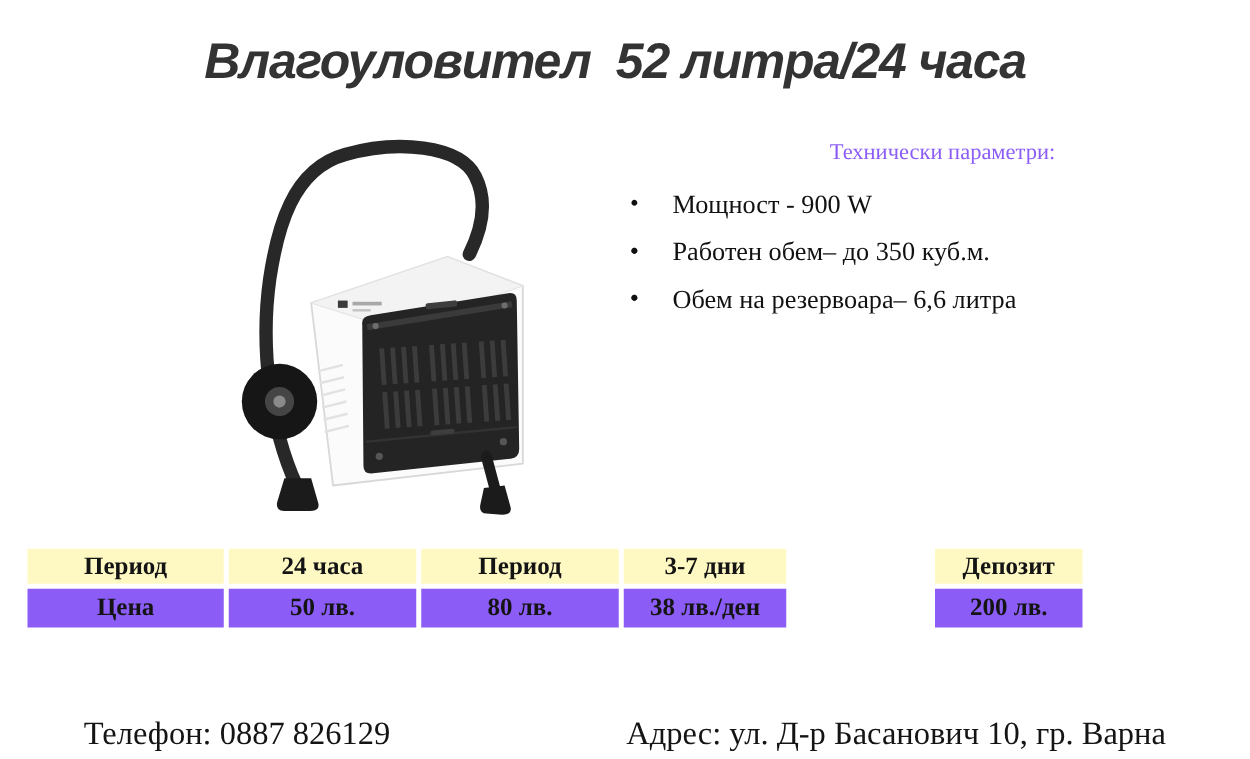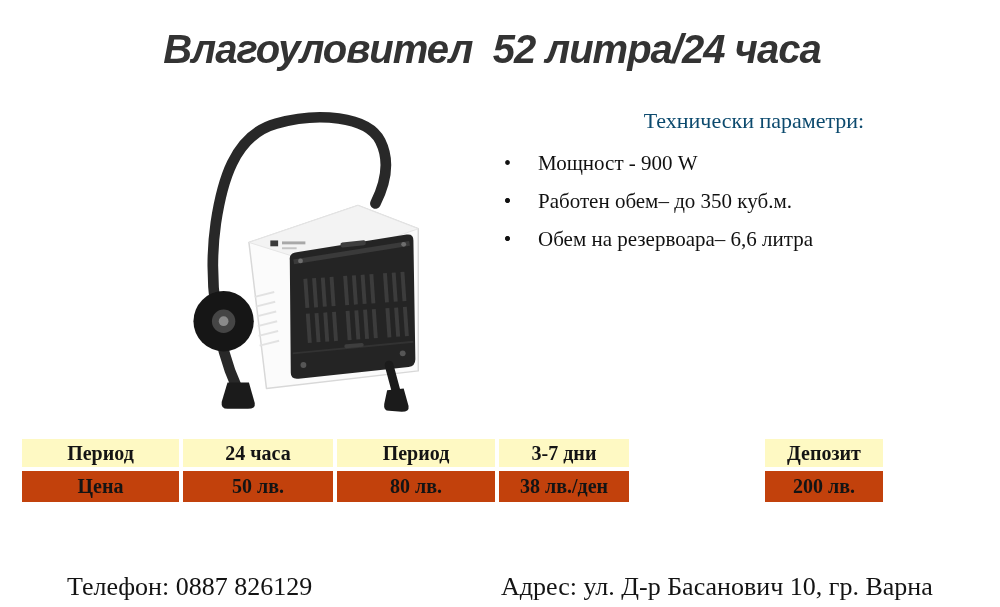--- a/index.html
+++ b/index.html
@@ -11,44 +11,44 @@
   .title{
     position:absolute;top:26px;left:0;width:940px;text-align:center;
     font-family:"Liberation Sans", sans-serif;font-weight:bold;font-style:italic;
     font-size:40px;line-height:46px;letter-spacing:-1px;color:#333333;white-space:pre;margin-left:22px;
   }
   
   .product{position:absolute;left:173px;top:93px;width:292px;height:328px;}
   
   .specs{position:absolute;left:488px;top:106px;width:512px;}
   .specs-heading{
-    text-align:center;padding-left:20px;font-size:22px;line-height:30px;color:#0c4a6e;
+    text-align:center;padding-left:20px;font-size:18px;line-height:30px;color:#8b5cf6;
   }
   .specs-list{list-style:none;margin:8px 0 0 0;padding:0 0 0 14px;}
   .specs-list li{
     position:relative;padding-left:36px;font-size:21px;line-height:38px;color:#111111;
   }
   .specs-list li .bullet{
     position:absolute;left:2px;top:0;font-size:20px;
   }
   
   .pricing{
     position:absolute;left:22px;top:439px;
     display:grid;grid-template-columns:157px 150px 158px 130px;gap:4px;
   }
   .deposit{
-    position:absolute;left:765px;top:439px;
+    position:absolute;left:748px;top:439px;
     display:grid;grid-template-columns:118px;gap:4px;
   }
   .cell{
     display:flex;align-items:center;justify-content:center;
     font-weight:bold;font-size:20px;color:#141414;
   }
   .cell.head{height:28px;background:#fef9c3;}
-  .cell.val{height:31px;background:#c2410c;}
+  .cell.val{height:31px;background:#8b5cf6;}
   
   .contact{position:absolute;left:0;top:536px;width:1000px;font-size:26px;line-height:34px;color:#141414;}
   .phone{position:absolute;left:28px;top:0;white-space:pre;}
   .address{position:absolute;left:462px;top:0;white-space:pre;}
   .italic{text-align:center;}
 </style>
 </head>
 <body>
 
 <div class="page">

